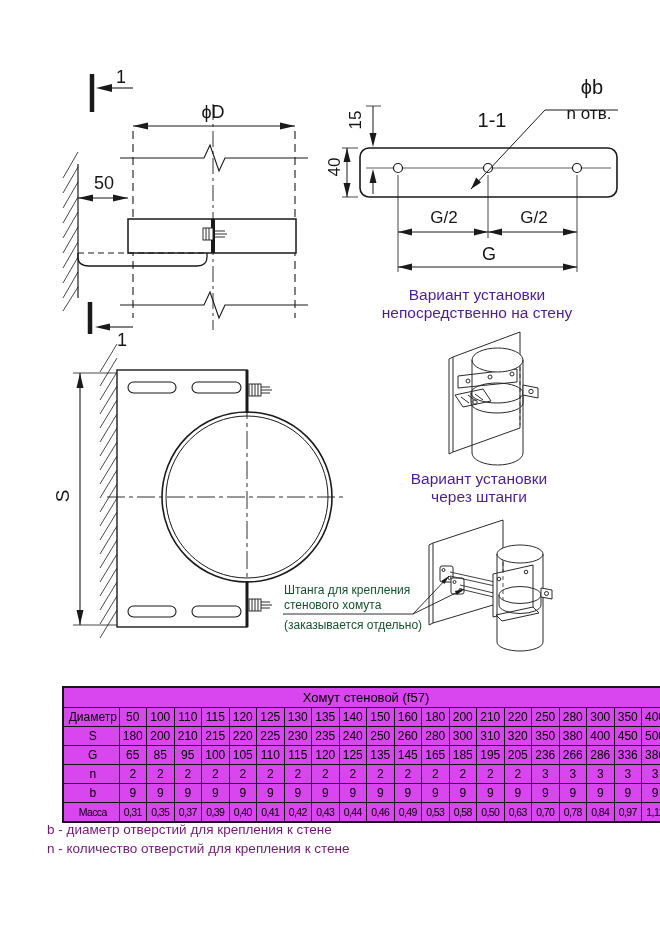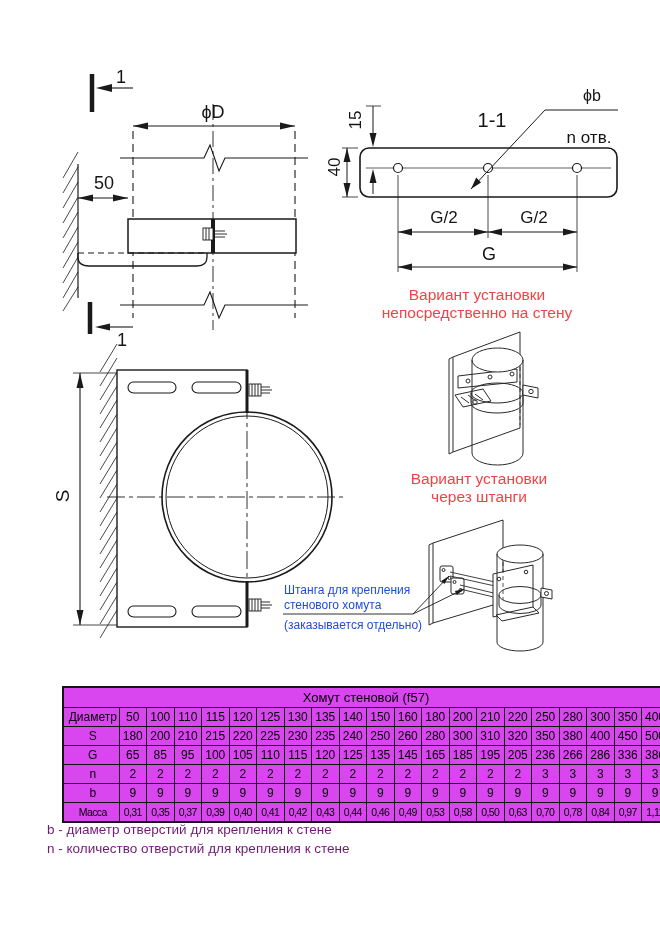--- a/index.html
+++ b/index.html
@@ -2,22 +2,22 @@
 <html><head>
 <meta charset="utf-8">
 <style>
   html,body{margin:0;padding:0;background:#ffffff;}
   .page{position:relative;width:660px;height:934px;background:#ffffff;overflow:hidden;
         font-family:"Liberation Sans","DejaVu Sans",sans-serif;color:#111;}
   svg{position:absolute;overflow:visible;}
   .lbl{position:absolute;transform:translate(-50%,-50%);white-space:nowrap;color:#151515;
        font-family:"Liberation Sans","DejaVu Sans",sans-serif;}
   .lbl.rot{transform:translate(-50%,-50%) rotate(-90deg);}
-  .caption{position:absolute;text-align:center;font-size:15.5px;line-height:17.5px;color:#ef4444;}
-  .ann{position:absolute;font-size:12px;line-height:14.5px;color:#1d4ed8;white-space:nowrap;}
+  .caption{position:absolute;text-align:center;font-size:15.5px;line-height:17.5px;color:#4c1d95;}
+  .ann{position:absolute;font-size:12px;line-height:14.5px;color:#14532d;white-space:nowrap;}
   .footnote{position:absolute;font-size:13.5px;color:#701a75;white-space:nowrap;}
   table.spec{position:absolute;left:62px;top:686px;width:608px;border-collapse:collapse;
              table-layout:fixed;border:2px solid #141414;background:#d946ef;}
   table.spec td{border:1px solid #141414;text-align:center;vertical-align:middle;
                 font-size:12px;padding:0;height:18px;color:#000;overflow:hidden;}
   table.spec td.tbl-title{font-size:13px;height:19px;}
   table.spec td.rh{text-align:center;padding-left:3px;margin-top:28px;}
   table.spec tr.mass td{font-size:10.5px;letter-spacing:-0.6px;}
 </style>
 </head>
@@ -277,22 +277,22 @@
     <line x1="413" y1="614" x2="464" y2="589"></line>
     <polygon points="464,589 456.9,595 454.9,591" fill="#1a1a1a" stroke="none"></polygon>
   </svg>
 
   <div class="lbl" style="left:121px;top:77px;font-size:18px">1</div>
   <div class="lbl" style="left:213px;top:112px;font-size:18px">ϕD</div>
   <div class="lbl" style="left:104px;top:183px;font-size:18px">50</div>
   <div class="lbl" style="left:122px;top:340px;font-size:18px">1</div>
 
   <div class="lbl" style="left:492px;top:120px;font-size:20px">1-1</div>
-  <div class="lbl" style="left:592px;top:96px;font-size:16px">ϕb</div>
-  <div class="lbl" style="left:589px;top:138px;font-size:17px">n отв.</div>
+  <div class="lbl" style="left:592px;top:87px;font-size:20px">ϕb</div>
+  <div class="lbl" style="left:589px;top:114px;font-size:17px">n отв.</div>
   <div class="lbl rot" style="left:356px;top:120px;font-size:17px">15</div>
   <div class="lbl rot" style="left:335px;top:167px;font-size:17px">40</div>
   <div class="lbl" style="left:444px;top:218px;font-size:17px">G/2</div>
   <div class="lbl" style="left:534px;top:218px;font-size:17px">G/2</div>
   <div class="lbl" style="left:489px;top:254px;font-size:18px">G</div>
 
   <div class="lbl rot" style="left:63px;top:496px;font-size:19px">S</div>
 
   <div class="caption" style="left:378px;top:286px;width:198px">
     <div>Вариант установки</div>

